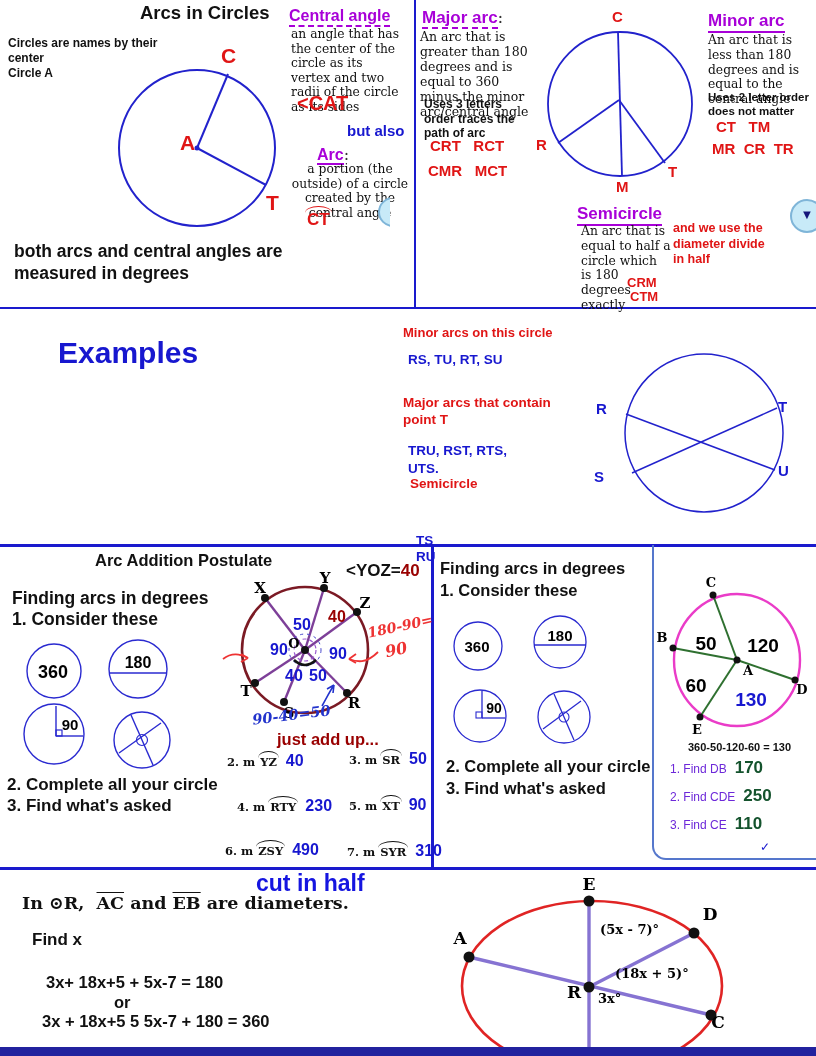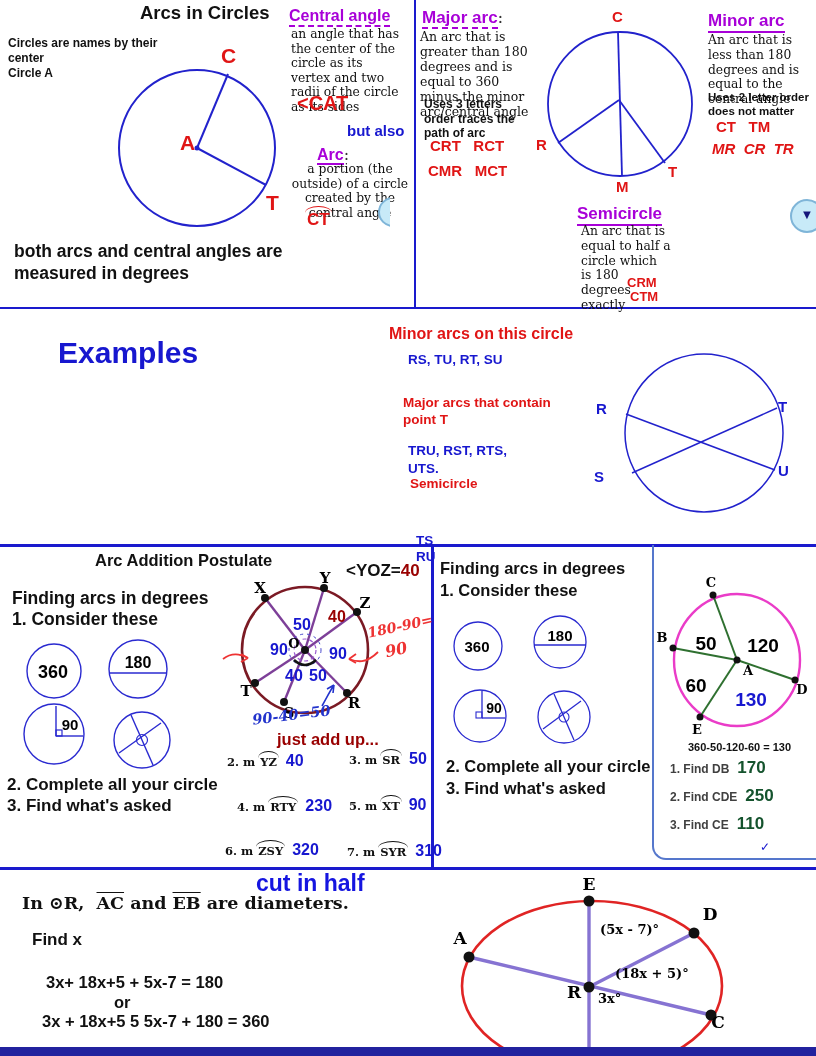--- a/index.html
+++ b/index.html
@@ -20,21 +20,21 @@
   .undash{border-bottom:2px dashed #a800d8;}
   .arcover{position:relative;display:inline-block;padding:0 1px;text-align:right;}
   .arcover::before{content:"";position:absolute;left:-1px;right:-1px;top:-4px;height:6px;
      border-top:1.4px solid #111;border-radius:50% 50% 0 0 / 100% 100% 0 0;}
   .arcover.redarc::before{border-top:1.8px solid #e01515;}
   .ovl{text-decoration:overline;}
   .ansrow{position:absolute;white-space:nowrap;}
   .anslabel{font-family:"DejaVu Serif",serif;font-size:11.5px;font-weight:bold;color:#111;}
   .ansval{font-size:16px;font-weight:bold;color:#1717cf;margin-left:8px;}
   .findrow{position:absolute;white-space:nowrap;}
-  .findlabel{font-size:12px;font-weight:bold;color:#404040;}
+  .findlabel{font-size:12px;font-weight:normal;color:#6d28d9;}
   .findval{font-size:17px;font-weight:bold;color:#14532d;margin-left:8px;}
   .hw{font-family:"DejaVu Serif",serif;font-style:italic;font-weight:bold;}
   .roundbtn{position:absolute;width:30px;height:30px;border-radius:50%;
      background:#c8eaf8;border:2px solid #7fb5d8;color:#15157a;
      font-size:13px;line-height:27px;text-align:center;cursor:pointer;}
   svg{overflow:visible;}
   svg text{font-family:"DejaVu Serif",serif;}
   .svgnum{font-family:"Liberation Sans",sans-serif;font-weight:bold;}
 </style>
 </head>
@@ -92,32 +92,35 @@
   <div class="abs b red" style="left:612px;top:8px;font-size:15px;">C</div>
   <div class="abs b red" style="left:536px;top:136px;font-size:15px;">R</div>
   <div class="abs b red" style="left:616px;top:178px;font-size:15px;">M</div>
   <div class="abs b red" style="left:668px;top:163px;font-size:15px;">T</div>
 
   <div class="abs hd und" style="left:708px;top:11px;font-size:17px;">Minor arc</div>
   <div class="abs serif" style="left:708px;top:33px;width:102px;font-size:12.3px;line-height:1.2;">An arc that is less than 180 degrees and is equal to the central angle</div>
   <div class="abs b pre" style="left:708px;top:90px;font-size:11.5px;line-height:1.25;">Uses 2 letter order
 does not matter</div>
   <div class="abs b red prekeep" style="left:716px;top:118px;font-size:15px;">CT   TM</div>
-  <div class="abs b red prekeep" style="left:712px;top:140px;font-size:15px;font-style:italic;">MR  CR  TR</div>
+  <div class="abs b red prekeep" style="left:712px;top:140px;font-size:15px;">MR  CR  TR</div>
 
   <div class="abs hd und" style="left:577px;top:204px;font-size:17px;">Semicircle</div>
   <div class="abs serif" style="left:581px;top:224px;width:90px;font-size:12.3px;line-height:1.2;">An arc that is equal to half a circle which is 180 degrees exactly</div>
   <div class="abs b red" style="left:627px;top:275px;font-size:13px;">CRM</div>
   <div class="abs b red" style="left:630px;top:289px;font-size:13px;">CTM</div>
+  <div class="abs b red pre" style="left:673px;top:221px;font-size:12.5px;line-height:1.25;">and we use the
+diameter divide
+in half</div>
 
   <div class="roundbtn" style="left:790px;top:199px;"><span>▼</span></div>
   <div class="abs" style="left:378px;top:197px;width:26px;height:26px;border-radius:50%;background:#c8eaf8;border:2px solid #7fb5d8;clip-path:inset(0 60% 0 0);"></div>
 
   <div class="abs b blue" style="left:58px;top:336px;font-size:30px;">Examples</div>
-  <div class="abs b red" style="left:389px;top:325px;font-size:16px;">Minor arcs on this circle</div>
+  <div class="abs b red" style="left:403px;top:325px;font-size:13px;">Minor arcs on this circle</div>
   <div class="abs b blue" style="left:408px;top:352px;font-size:13.5px;">RS, TU, RT, SU</div>
   <div class="abs b red pre" style="left:403px;top:395px;font-size:13.5px;line-height:1.25;">Major arcs that contain
 point T</div>
   <div class="abs b blue pre" style="left:408px;top:442px;font-size:13.5px;line-height:1.3;">TRU, RST, RTS,
 UTS.</div>
   <div class="abs b red" style="left:410px;top:476px;font-size:13.5px;">Semicircle</div>
   <div class="abs b blue pre" style="left:416px;top:500px;font-size:13.5px;line-height:1.2;margin-top:33px;">TS
 RU</div>
 
   <svg class="abs" style="left:612px;top:348px;" width="200" height="178">
@@ -207,21 +210,21 @@
   <div class="abs hw" style="left:252px;top:706px;font-size:14.5px;color:#2233cc;transform:rotate(-7deg);">90-40=50</div>
   <svg class="abs" style="left:318px;top:682px;" width="20" height="26">
     <path d="M4,24 C9,15 12,9 16,3 M16,3 L9,7 M16,3 L15,11" fill="none" stroke="#2233cc" stroke-width="1.6"></path>
   </svg>
   <div class="abs b dkred" style="left:277px;top:730px;font-size:16.5px;">just add up...</div>
 
   <div class="ansrow" style="left:227px;top:752px;"><span class="anslabel"><span>2.  m</span> <span class="arcover">YZ</span></span><span class="ansval">40</span></div>
   <div class="ansrow" style="left:349px;top:750px;"><span class="anslabel"><span>3.  m</span> <span class="arcover">SR</span></span><span class="ansval">50</span></div>
   <div class="ansrow" style="left:227px;top:797px;margin-left:10px;"><span class="anslabel"><span>4.  m</span> <span class="arcover">RTY</span></span><span class="ansval">230</span></div>
   <div class="ansrow" style="left:349px;top:796px;"><span class="anslabel"><span>5.  m</span> <span class="arcover">XT</span></span><span class="ansval">90</span></div>
-  <div class="ansrow" style="left:225px;top:841px;"><span class="anslabel"><span>6.  m</span> <span class="arcover">ZSY</span></span><span class="ansval">320</span></div>
+  <div class="ansrow" style="left:225px;top:841px;"><span class="anslabel"><span>6.  m</span> <span class="arcover">ZSY</span></span><span class="ansval">490</span></div>
   <div class="ansrow" style="left:347px;top:842px;"><span class="anslabel"><span>7. m</span> <span class="arcover">SYR</span></span><span class="ansval">310</span></div>
 
   <div class="abs b" style="left:440px;top:559px;font-size:16.5px;">Finding arcs in degrees</div>
   <div class="abs b" style="left:440px;top:581px;font-size:16.5px;">1. Consider these</div>
 
   <svg class="abs" style="left:452px;top:620px;" width="52" height="52">
     <circle cx="26" cy="26" r="24" fill="none" stroke="#2a2ad0" stroke-width="1.3"></circle>
     <text x="25" y="32" text-anchor="middle" class="svgnum" font-size="15">360</text>
   </svg>
   <svg class="abs" style="left:532px;top:614px;" width="56" height="56">

